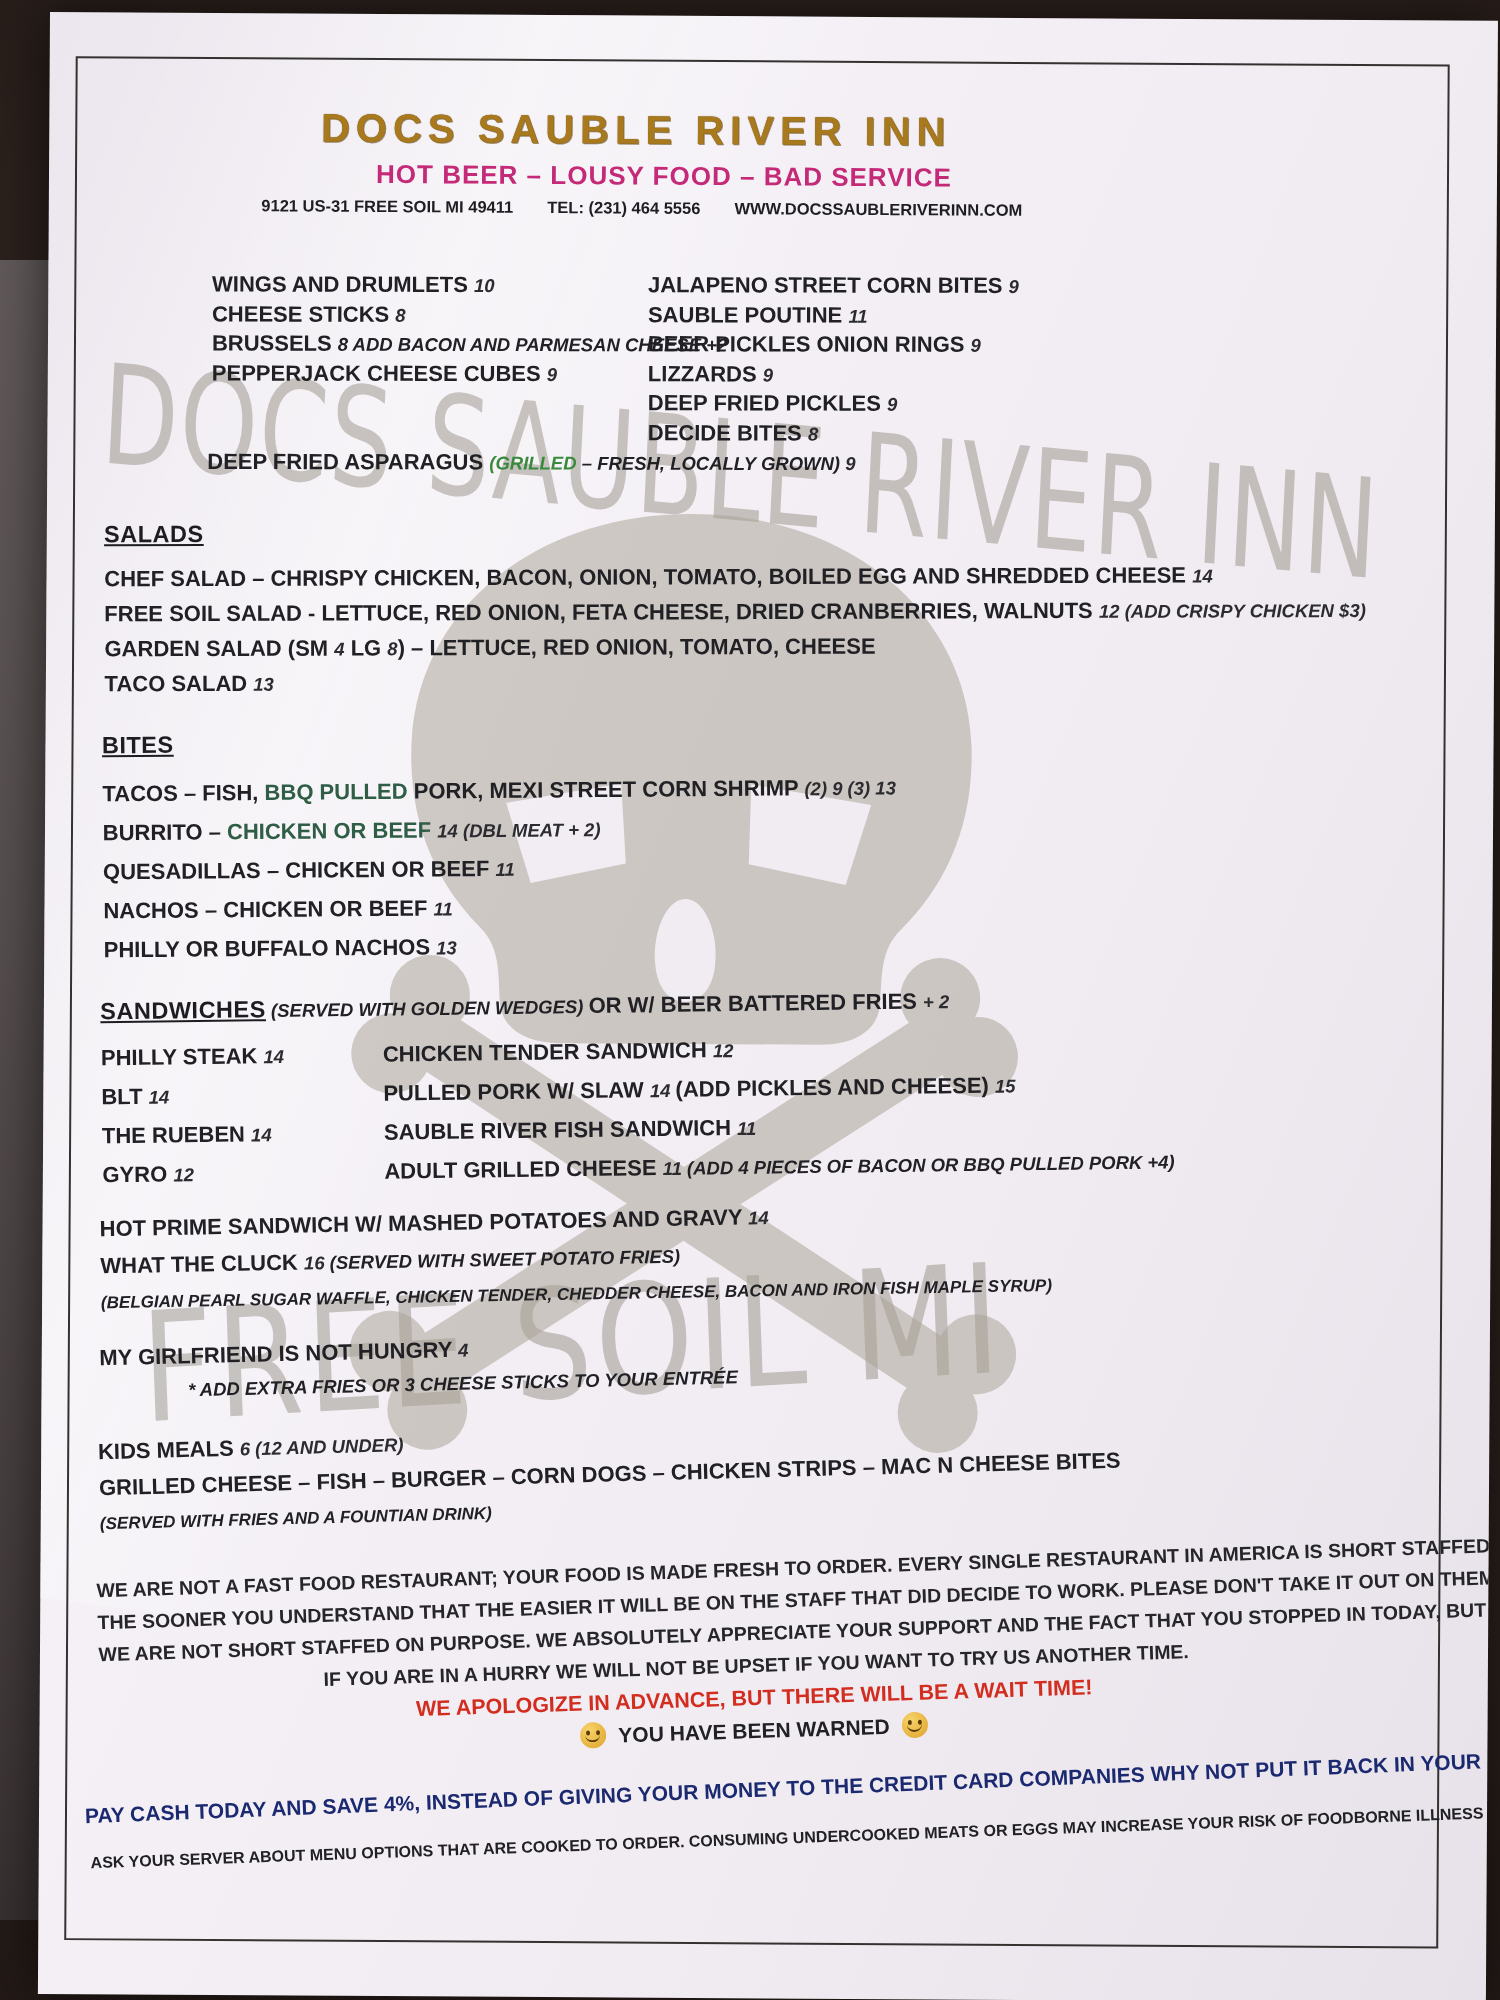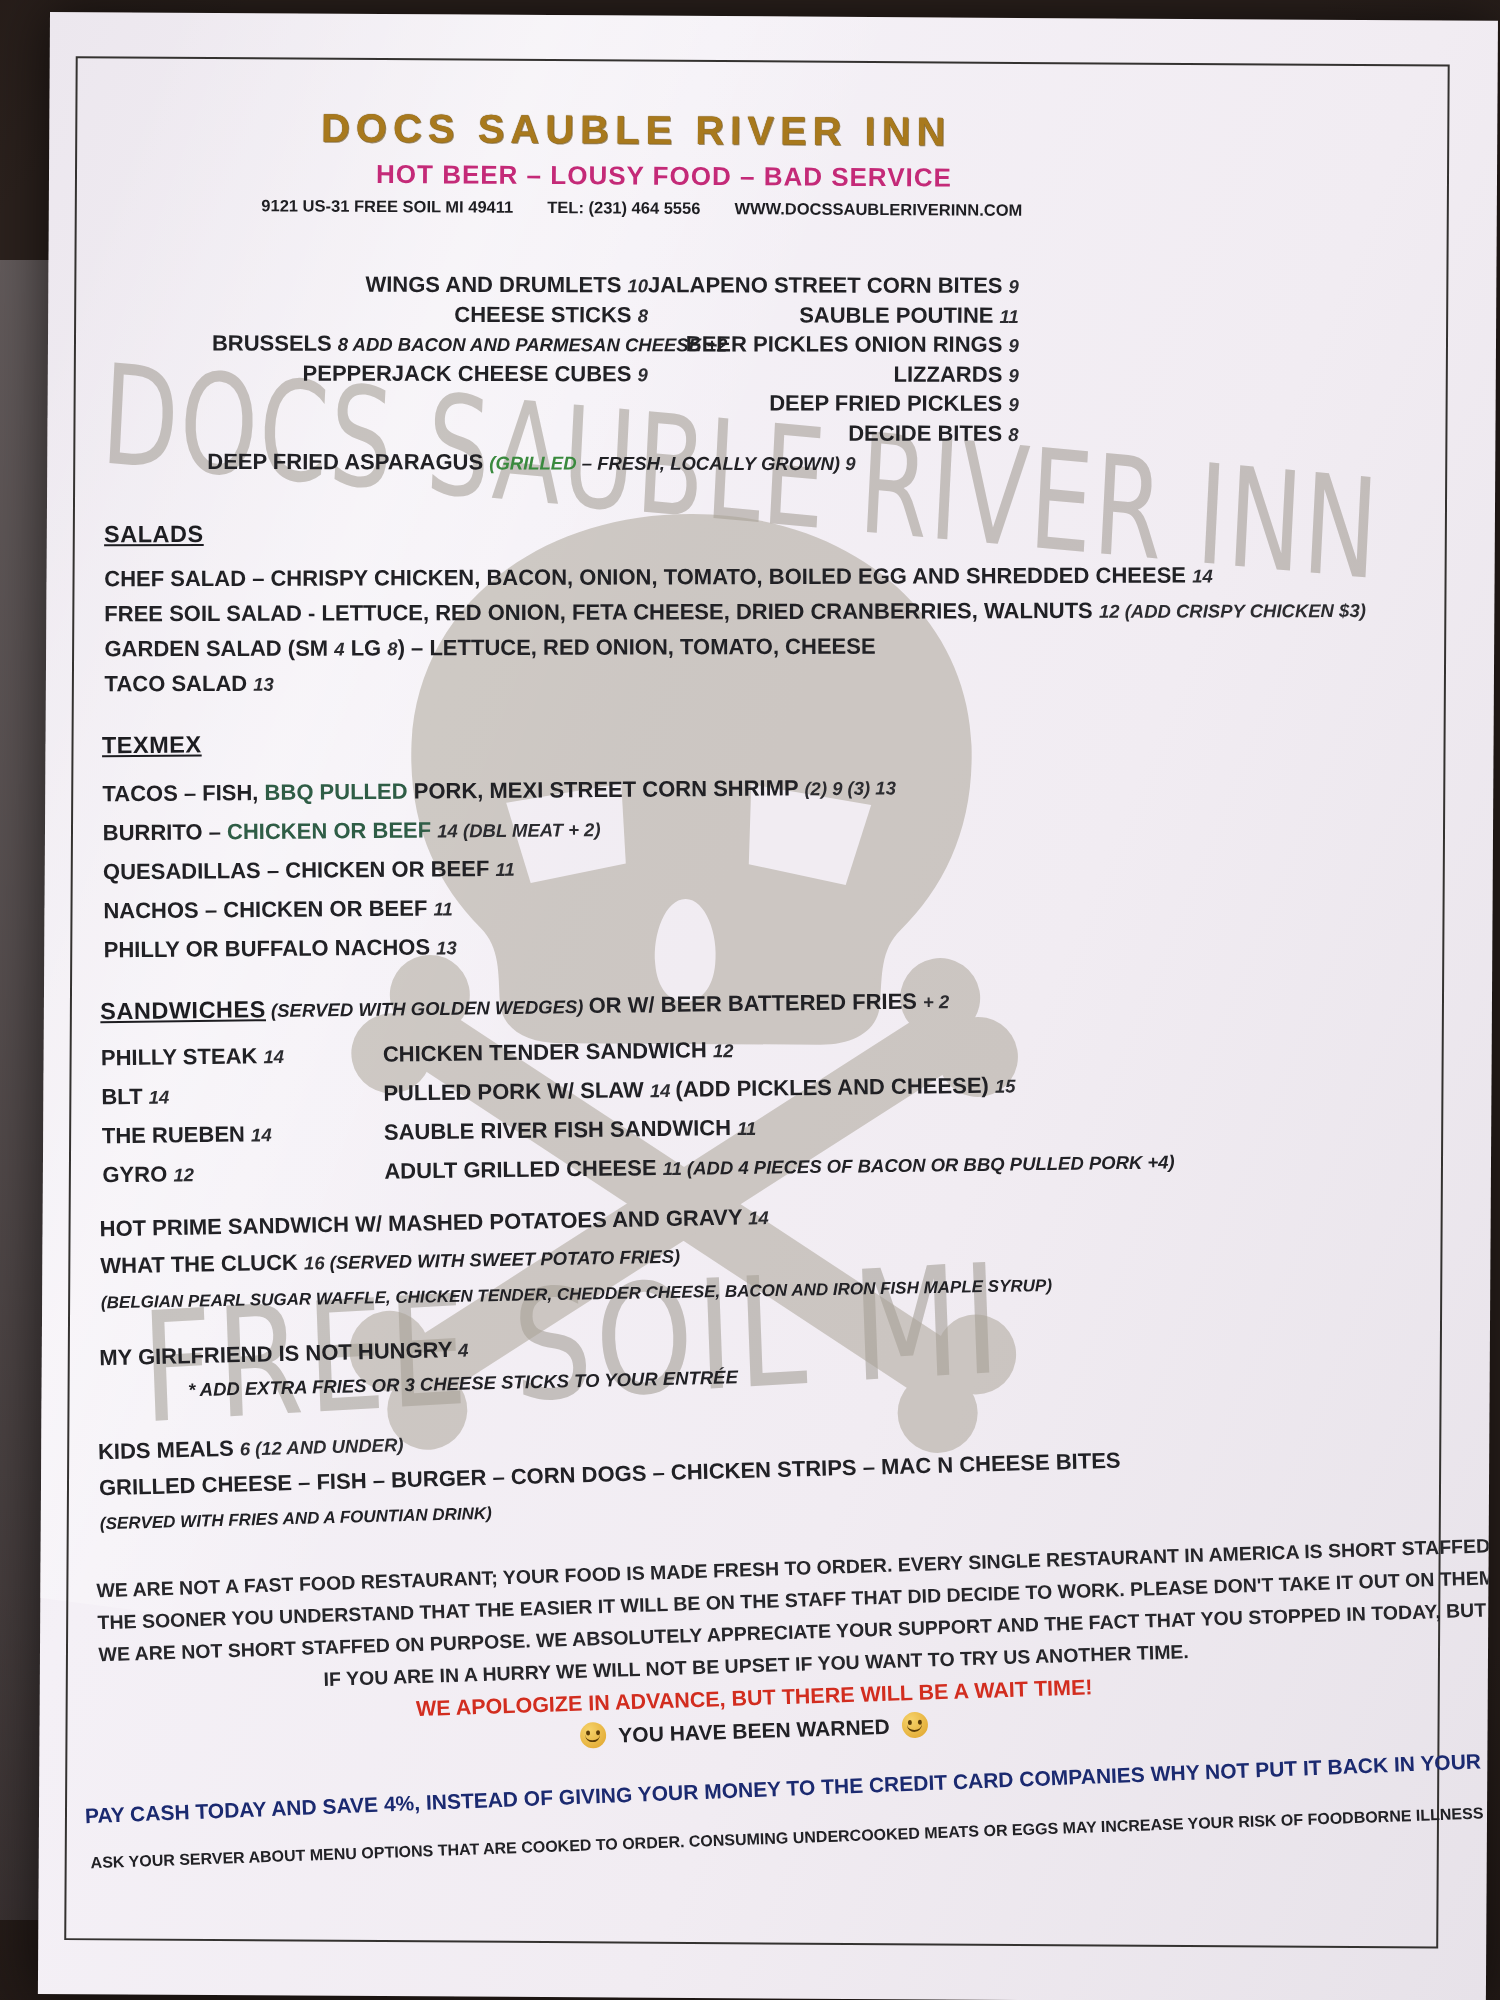--- a/index.html
+++ b/index.html
@@ -47,21 +47,21 @@
   .s-ns{font-style:italic;font-weight:700;font-size:17px;color:#212125;}
   .s-g{font-weight:700;color:#2f5d46;font-size:22px;}
   .s-gn{font-style:italic;font-weight:700;font-size:18.5px;color:#3a8a3e;}
   .s-fp{font-weight:700;font-size:19.5px;color:#26262a;}
 
   .sec-h{font-size:23.5px;font-weight:700;text-decoration:underline;color:#1d1d21;
        letter-spacing:.5px;display:inline-block;}
 
   .apps{display:flex;margin-top:56px;}
   .apps-left{margin-left:106px;width:436px;}
-  .apps .mline{line-height:27.5px;text-align:right;}
+  .apps .mline{line-height:27.5px;}
   .apps-full{margin-left:102px;}
   .apps-full .mline{line-height:28px;}
 
   .salads-sec{margin-top:44px;}
   .salads-lines{margin-top:14px;}
   .salads-lines .mline{line-height:33px;}
 
   .texmex-sec{margin-top:30px;}
   .texmex-lines{margin-top:16px;}
   .texmex-lines .mline{line-height:37px;}
@@ -177,21 +177,21 @@
       <span class="sec-h">SALADS</span>
       <div class="salads-lines">
           <div class="mline"><span class="s-b">CHEF SALAD – CHRISPY CHICKEN, BACON, ONION, TOMATO, BOILED EGG AND SHREDDED CHEESE </span><span class="s-p">14</span></div>
           <div class="mline"><span class="s-b">FREE SOIL SALAD - LETTUCE, RED ONION, FETA CHEESE, DRIED CRANBERRIES, WALNUTS </span><span class="s-p">12 (ADD CRISPY CHICKEN $3)</span></div>
           <div class="mline"><span class="s-b">GARDEN SALAD (SM </span><span class="s-p">4</span><span class="s-b"> LG </span><span class="s-p">8</span><span class="s-b">) – LETTUCE, RED ONION, TOMATO, CHEESE</span></div>
           <div class="mline"><span class="s-b">TACO SALAD </span><span class="s-p">13</span></div>
         </div>
     </div>
 
     <div class="texmex-sec r08">
-      <span class="sec-h">TEXMEX</span>
+      <span class="sec-h">BITES</span>
       <div class="texmex-lines">
           <div class="mline"><span class="s-b">TACOS – FISH, </span><span class="s-g">BBQ PULLED</span><span class="s-b"> PORK, MEXI STREET CORN SHRIMP </span><span class="s-p">(2) 9 (3) 13</span></div>
           <div class="mline"><span class="s-b">BURRITO – </span><span class="s-g">CHICKEN OR BEEF </span><span class="s-p">14 (DBL MEAT + 2)</span></div>
           <div class="mline"><span class="s-b">QUESADILLAS – CHICKEN OR BEEF </span><span class="s-p">11</span></div>
           <div class="mline"><span class="s-b">NACHOS – CHICKEN OR BEEF </span><span class="s-p">11</span></div>
           <div class="mline"><span class="s-b">PHILLY OR BUFFALO NACHOS </span><span class="s-p">13</span></div>
         </div>
     </div>
 
     <div class="sand-sec r11">

